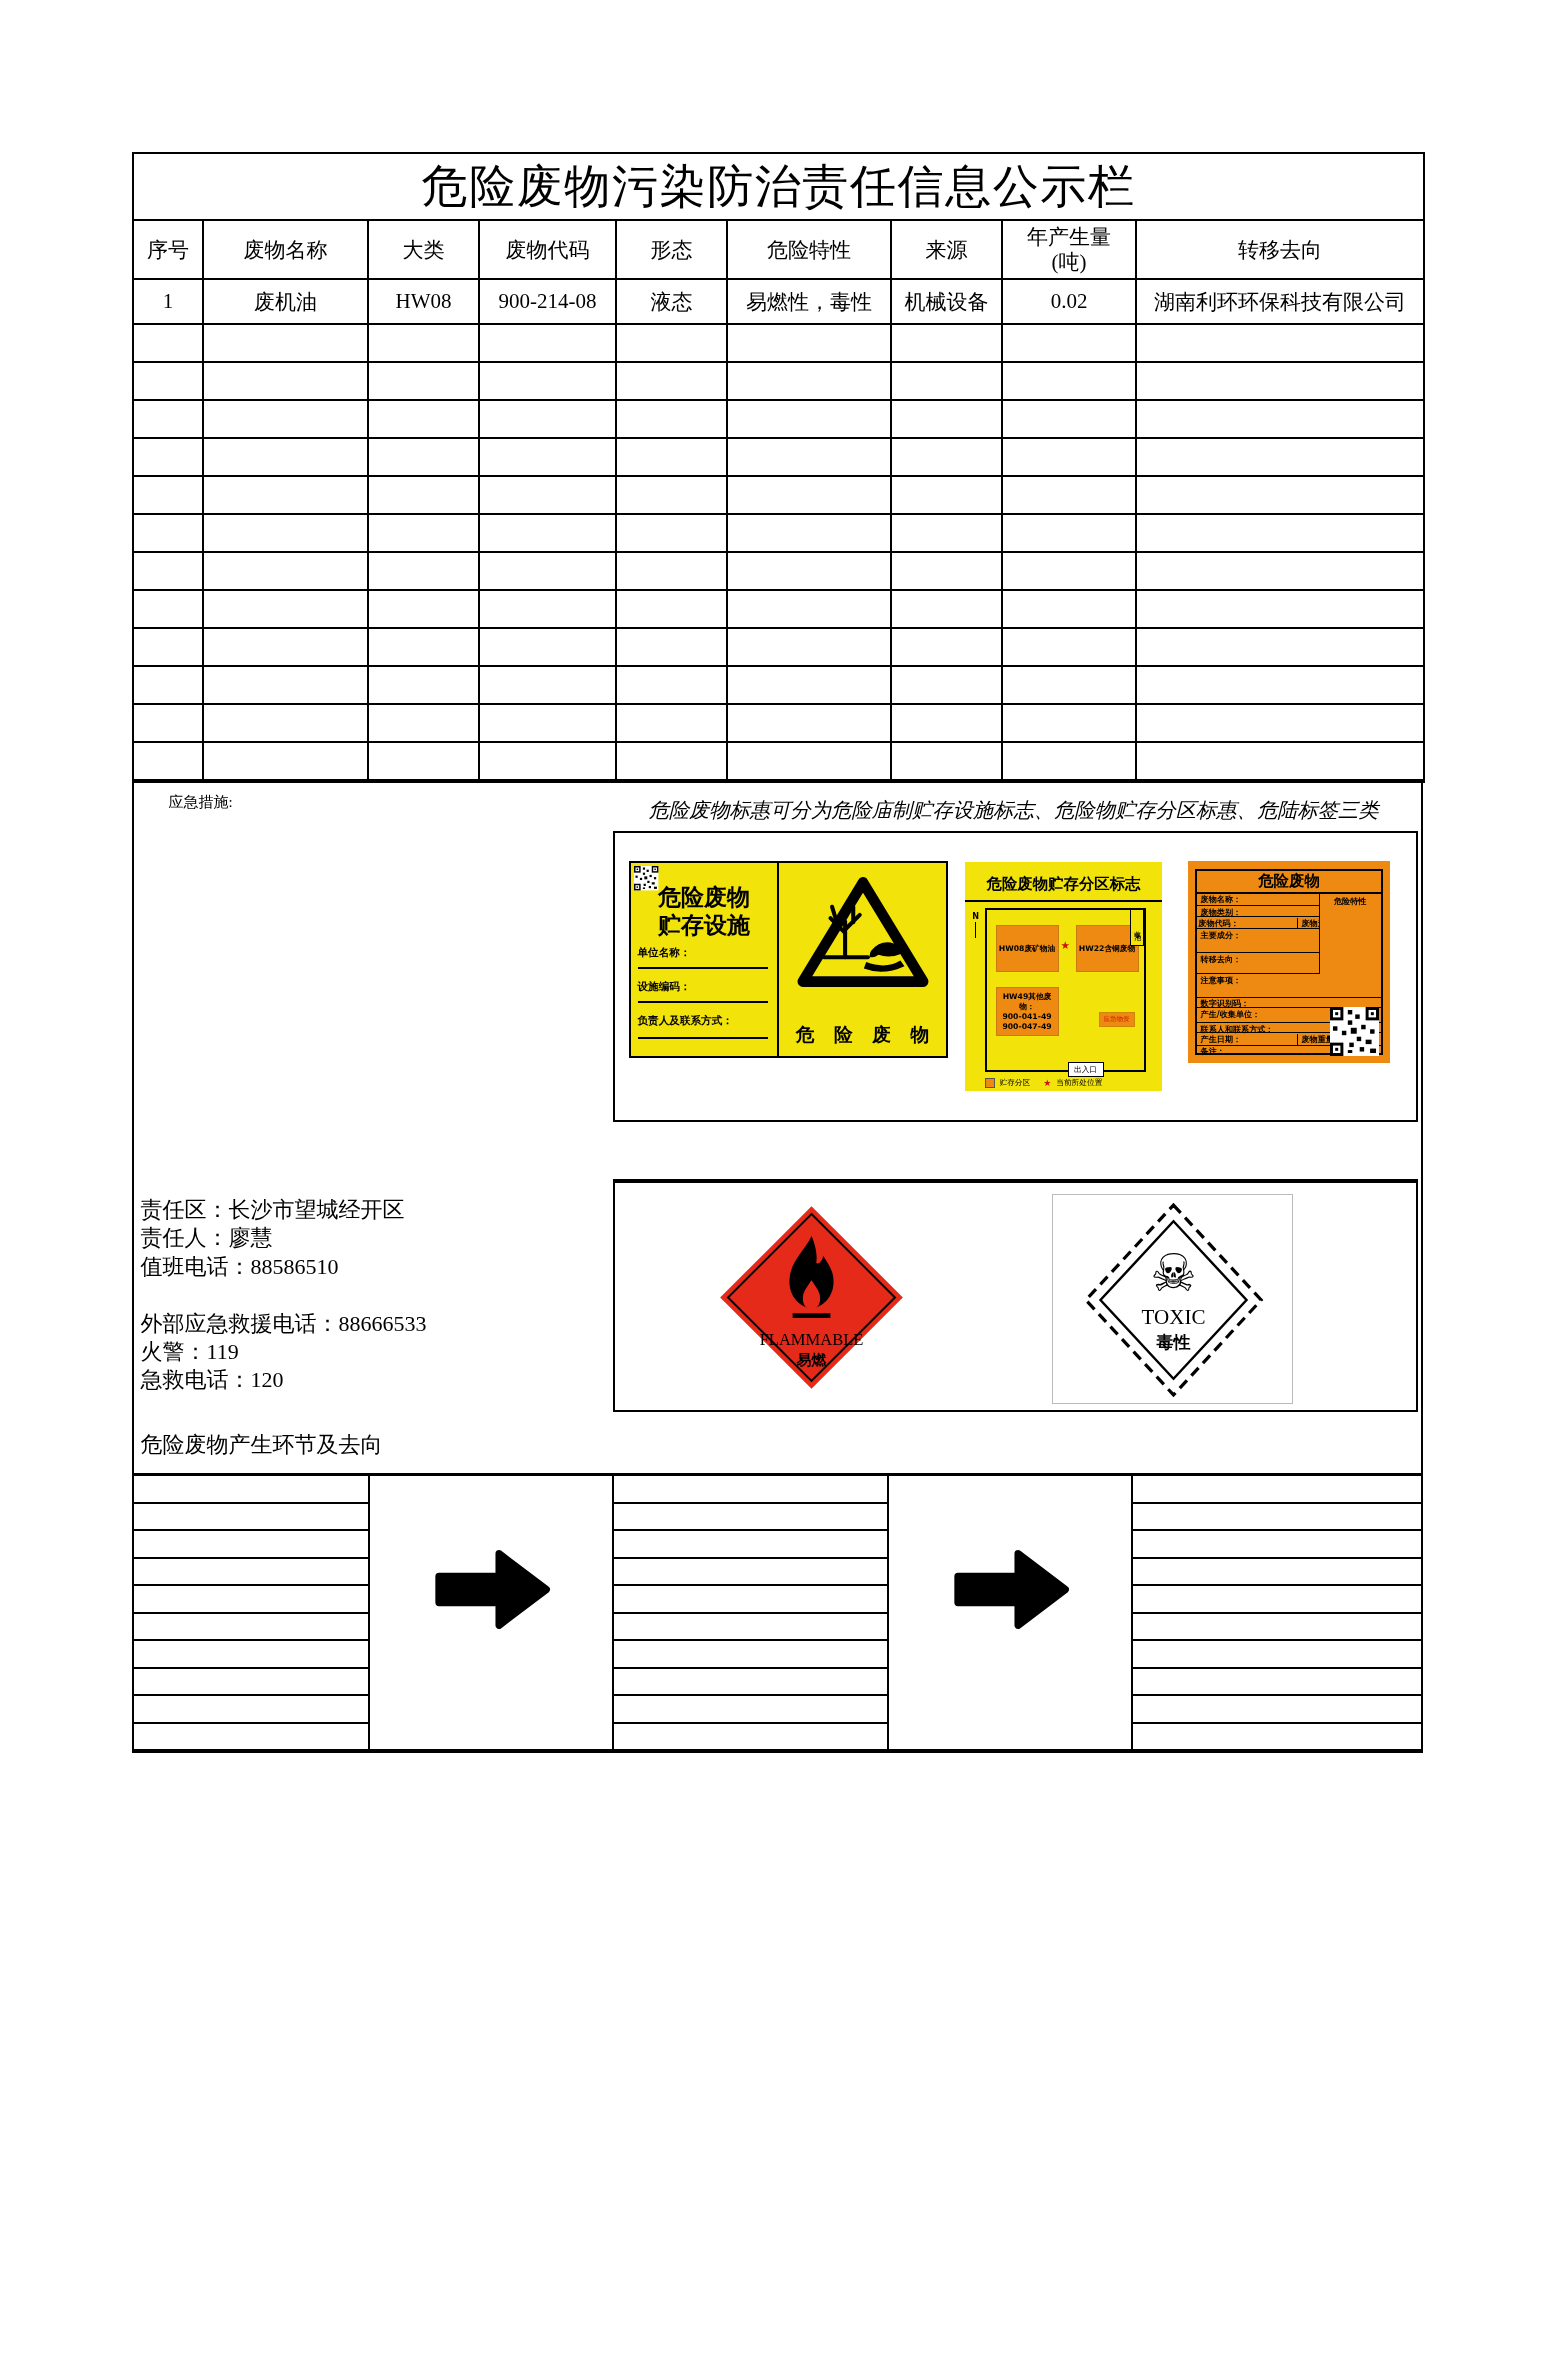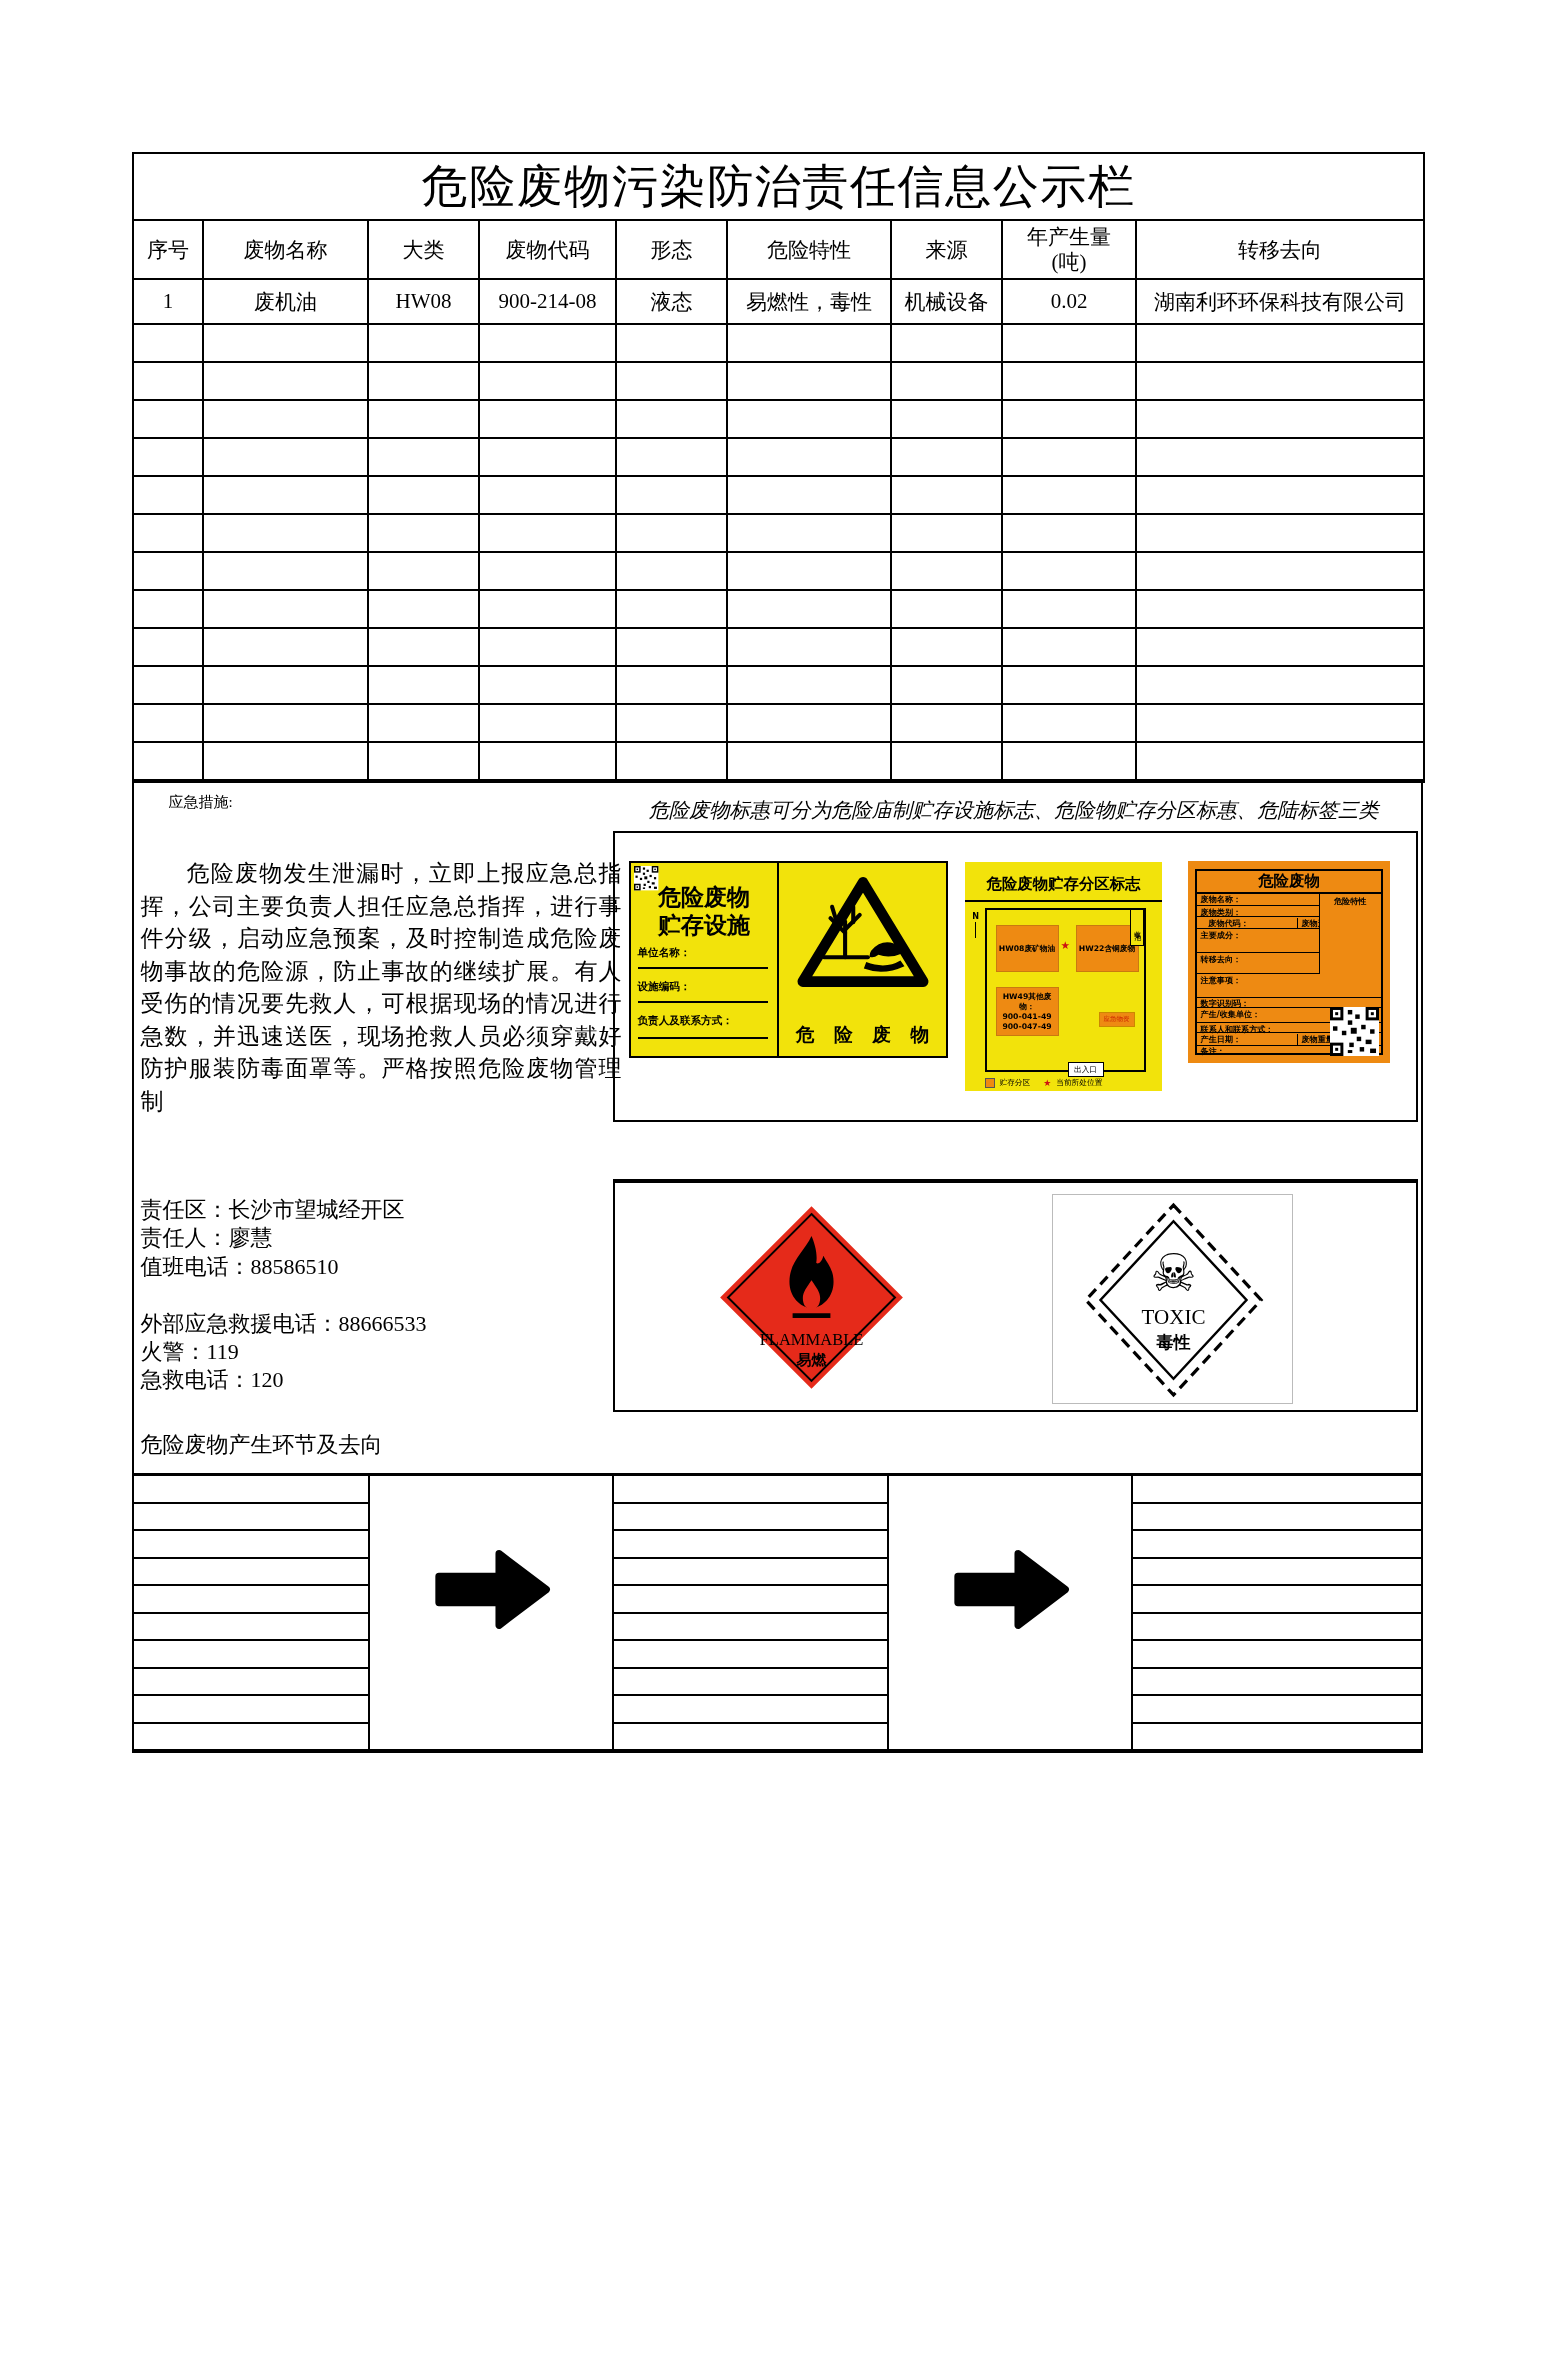--- a/index.html
+++ b/index.html
@@ -287,21 +287,20 @@
           <td></td>
           <td></td>
         </tr>
   </tbody>
     </table>
 
   <div class="band">
 
     <div class="emg-label">应急措施:</div>
     <div class="caption">危险废物标惠可分为危险庙制贮存设施标志、危险物贮存分区标惠、危陆标签三类</div>
-    <div class="para">危险废物发生泄漏时，立即上报应急总指挥，公司主要负责人担任应急总指挥，进行事件分级，启动应急预案，及时控制造成危险废物事故的危险源，防止事故的继续扩展。有人受伤的情况要先救人，可根据现场的情况进行急数，并迅速送医，现场抢救人员必须穿戴好防护服装防毒面罩等。严格按照危险废物管理制</div>
 
     <div class="labels-box">
 
       <div class="sign1">
         <div class="s1-left">
           <svg class="s1-qr" viewBox="0 0 33 33">
             <rect width="33" height="33" fill="#fff"></rect>
             <g fill="#000">
               <rect x="0" y="0" width="9" height="9"></rect>
                 <rect x="24" y="0" width="9" height="9"></rect>
@@ -387,21 +386,21 @@
         <div class="s3-inner">
           <div class="s3-title">危险废物</div>
           <div class="s3-body">
             <div class="s3-row" style="height:12.2px">
               <span>废物名称：</span>
             </div>
             <div class="s3-row" style="height:11.4px">
               <span>废物类别：</span>
             </div>
             <div class="s3-row" style="height:12.2px;padding-left:0">
-              <span class="half" style="padding-left:11px">废物代码：</span>
+              <span class="half" style="padding-left:1px">废物代码：</span>
               <span class="half2">废物形态：</span>
             </div>
             <div class="s3-row" style="height:23.6px">
               <span>主要成分：</span>
             </div>
             <div class="s3-row" style="height:21px">
               <span>转移去向：</span>
             </div>
             <div class="s3-hcol">危险特性</div>
             <div class="s3-row" style="height:23.6px">

